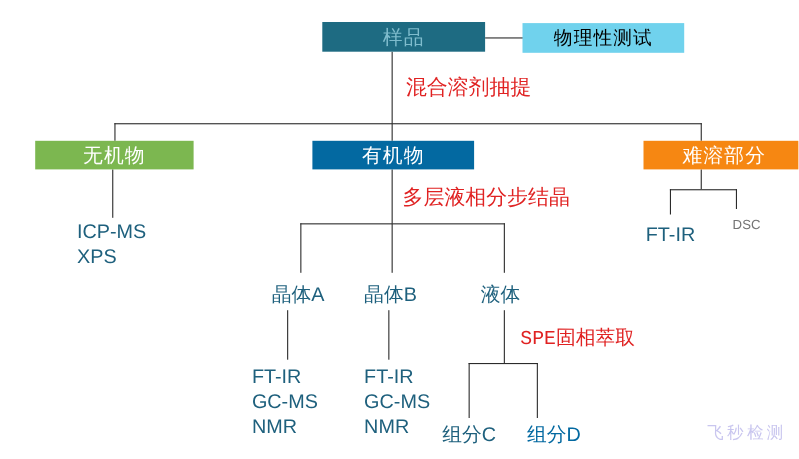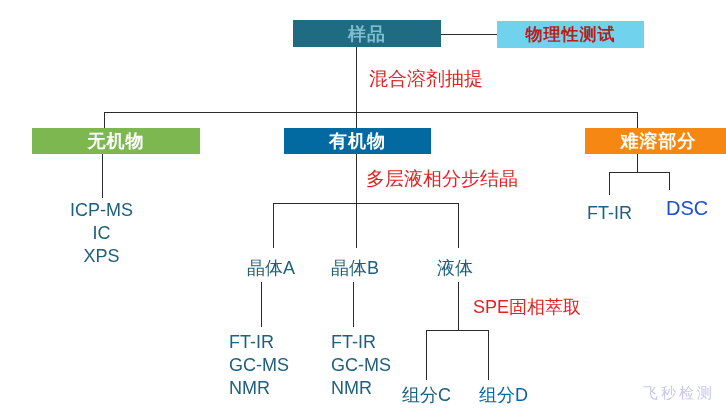--- a/index.html
+++ b/index.html
@@ -5,21 +5,21 @@
   html,body{margin:0;padding:0;background:#ffffff;}
   .canvas{
     position:relative;width:726px;height:417px;background:#ffffff;overflow:hidden;
     font-family:"Liberation Sans","DejaVu Sans",sans-serif;
   }
   .line{position:absolute;background:#2b2b2b;}
   .line.h{height:1px;}
   .line.v{width:1px;}
   .node{
     position:absolute;display:flex;align-items:center;justify-content:center;
-    font-size:18px;letter-spacing:1px;font-weight:bold;
+    font-size:18px;letter-spacing:1px;
   }
   .label{position:absolute;white-space:nowrap;font-size:18px;}
   .methods div{line-height:23px;}
   .red{position:absolute;white-space:nowrap;font-size:19px;font-weight:500;}
   .watermark{position:absolute;font-size:15px;letter-spacing:3px;}
 </style>
 </head>
 <body>
 
 <div class="canvas">
@@ -42,37 +42,36 @@
   <div class="line h" style="left:426px;top:330px;width:63px"></div>
   <div class="line v" style="left:426px;top:330px;height:50px"></div>
   <div class="line v" style="left:488px;top:330px;height:50px"></div>
   <div class="line v" style="left:637px;top:154px;height:18px"></div>
   <div class="line h" style="left:609px;top:172px;width:61px"></div>
   <div class="line v" style="left:609px;top:172px;height:23px"></div>
   <div class="line v" style="left:669px;top:172px;height:18px"></div>
 
   <div class="node" style="left: 293px; top: 20px; width: 148px; height: 27px; background: rgb(30, 107, 130); color: rgb(127, 188, 205);">样品</div>
 
-  <div class="node" style="left: 497px; top: 21px; width: 147px; height: 27px; font-size: 17px; background: rgb(112, 210, 237); color: #b91c1c;">物理性测试</div>
+  <div class="node" style="left: 475px; top: 21px; width: 147px; height: 27px; font-size: 17px; background: rgb(112, 210, 237); color: #000000;">物理性测试</div>
 
-  <div class="node" style="left: 32px; top: 128px; width: 168px; height: 26px; background: rgb(124, 183, 80); color: rgb(255, 255, 255);">无机物</div>
+  <div class="node" style="left: 32px; top: 128px; width: 144px; height: 26px; background: rgb(124, 183, 80); color: rgb(255, 255, 255);">无机物</div>
 
   <div class="node" style="left: 284px; top: 128px; width: 147px; height: 26px; background: #0369a1; color: rgb(255, 255, 255);">有机物</div>
 
   <div class="node" style="left: 585px; top: 128px; width: 147px; height: 26px; background: rgb(246, 135, 18); color: rgb(255, 255, 255);">难溶部分</div>
 
   <div class="red" style="left: 369px; top: 66px; color: rgb(224, 34, 34);">混合溶剂抽提</div>
 
   <div class="red" style="left: 366px; top: 166px; color: rgb(224, 34, 34);">多层液相分步结晶</div>
 
-  <div class="red" style="left: 473px; top: 295px; font-size: 18px; color: rgb(224, 34, 34);">SPE固相萃取</div>
+  <div class="red" style="left: 473px; top: 295px; font-size: 18px; color: rgb(224, 34, 34); font-family: Liberation Mono, monospace;">SPE固相萃取</div>
 
-  <div class="label methods" style="left: 70px; top: 199px; color: rgb(30, 96, 125); text-align: center;">
+  <div class="label methods" style="left: 70px; top: 199px; color: rgb(30, 96, 125);">
     <div>ICP-MS</div>
-    <div>IC</div>
     <div>XPS</div>
   </div>
 
   <div class="label" style="left: 247px; top: 256px; color: rgb(30, 96, 125);">晶体A</div>
   <div class="label" style="left: 331px; top: 256px; color: rgb(30, 96, 125);">晶体B</div>
   <div class="label" style="left: 437px; top: 256px; color: rgb(30, 96, 125);">液体</div>
 
   <div class="label methods" style="left: 229px; top: 331px; color: rgb(30, 96, 125);">
     <div>FT-IR</div>
     <div>GC-MS</div>
@@ -82,17 +81,17 @@
   <div class="label methods" style="left: 331px; top: 331px; color: rgb(30, 96, 125);">
     <div>FT-IR</div>
     <div>GC-MS</div>
     <div>NMR</div>
   </div>
 
   <div class="label" style="left: 402px; top: 383px; color: rgb(30, 96, 125);">组分C</div>
   <div class="label" style="left: 479px; top: 383px; color: #0369a1;">组分D</div>
 
   <div class="label" style="left: 587px; top: 203px; color: rgb(30, 96, 125);">FT-IR</div>
-  <div class="label" style="left: 666px; top: 197px; font-size: 20px; color: #1d4ed8;">DSC</div>
+  <div class="label" style="left: 666px; top: 197px; font-size: 12px; color: #737373;">DSC</div>
 
   <div class="watermark" style="left: 643px; top: 384px; color: rgb(201, 198, 239);">飞秒检测</div>
 
 </div>
 
 </body></html>

